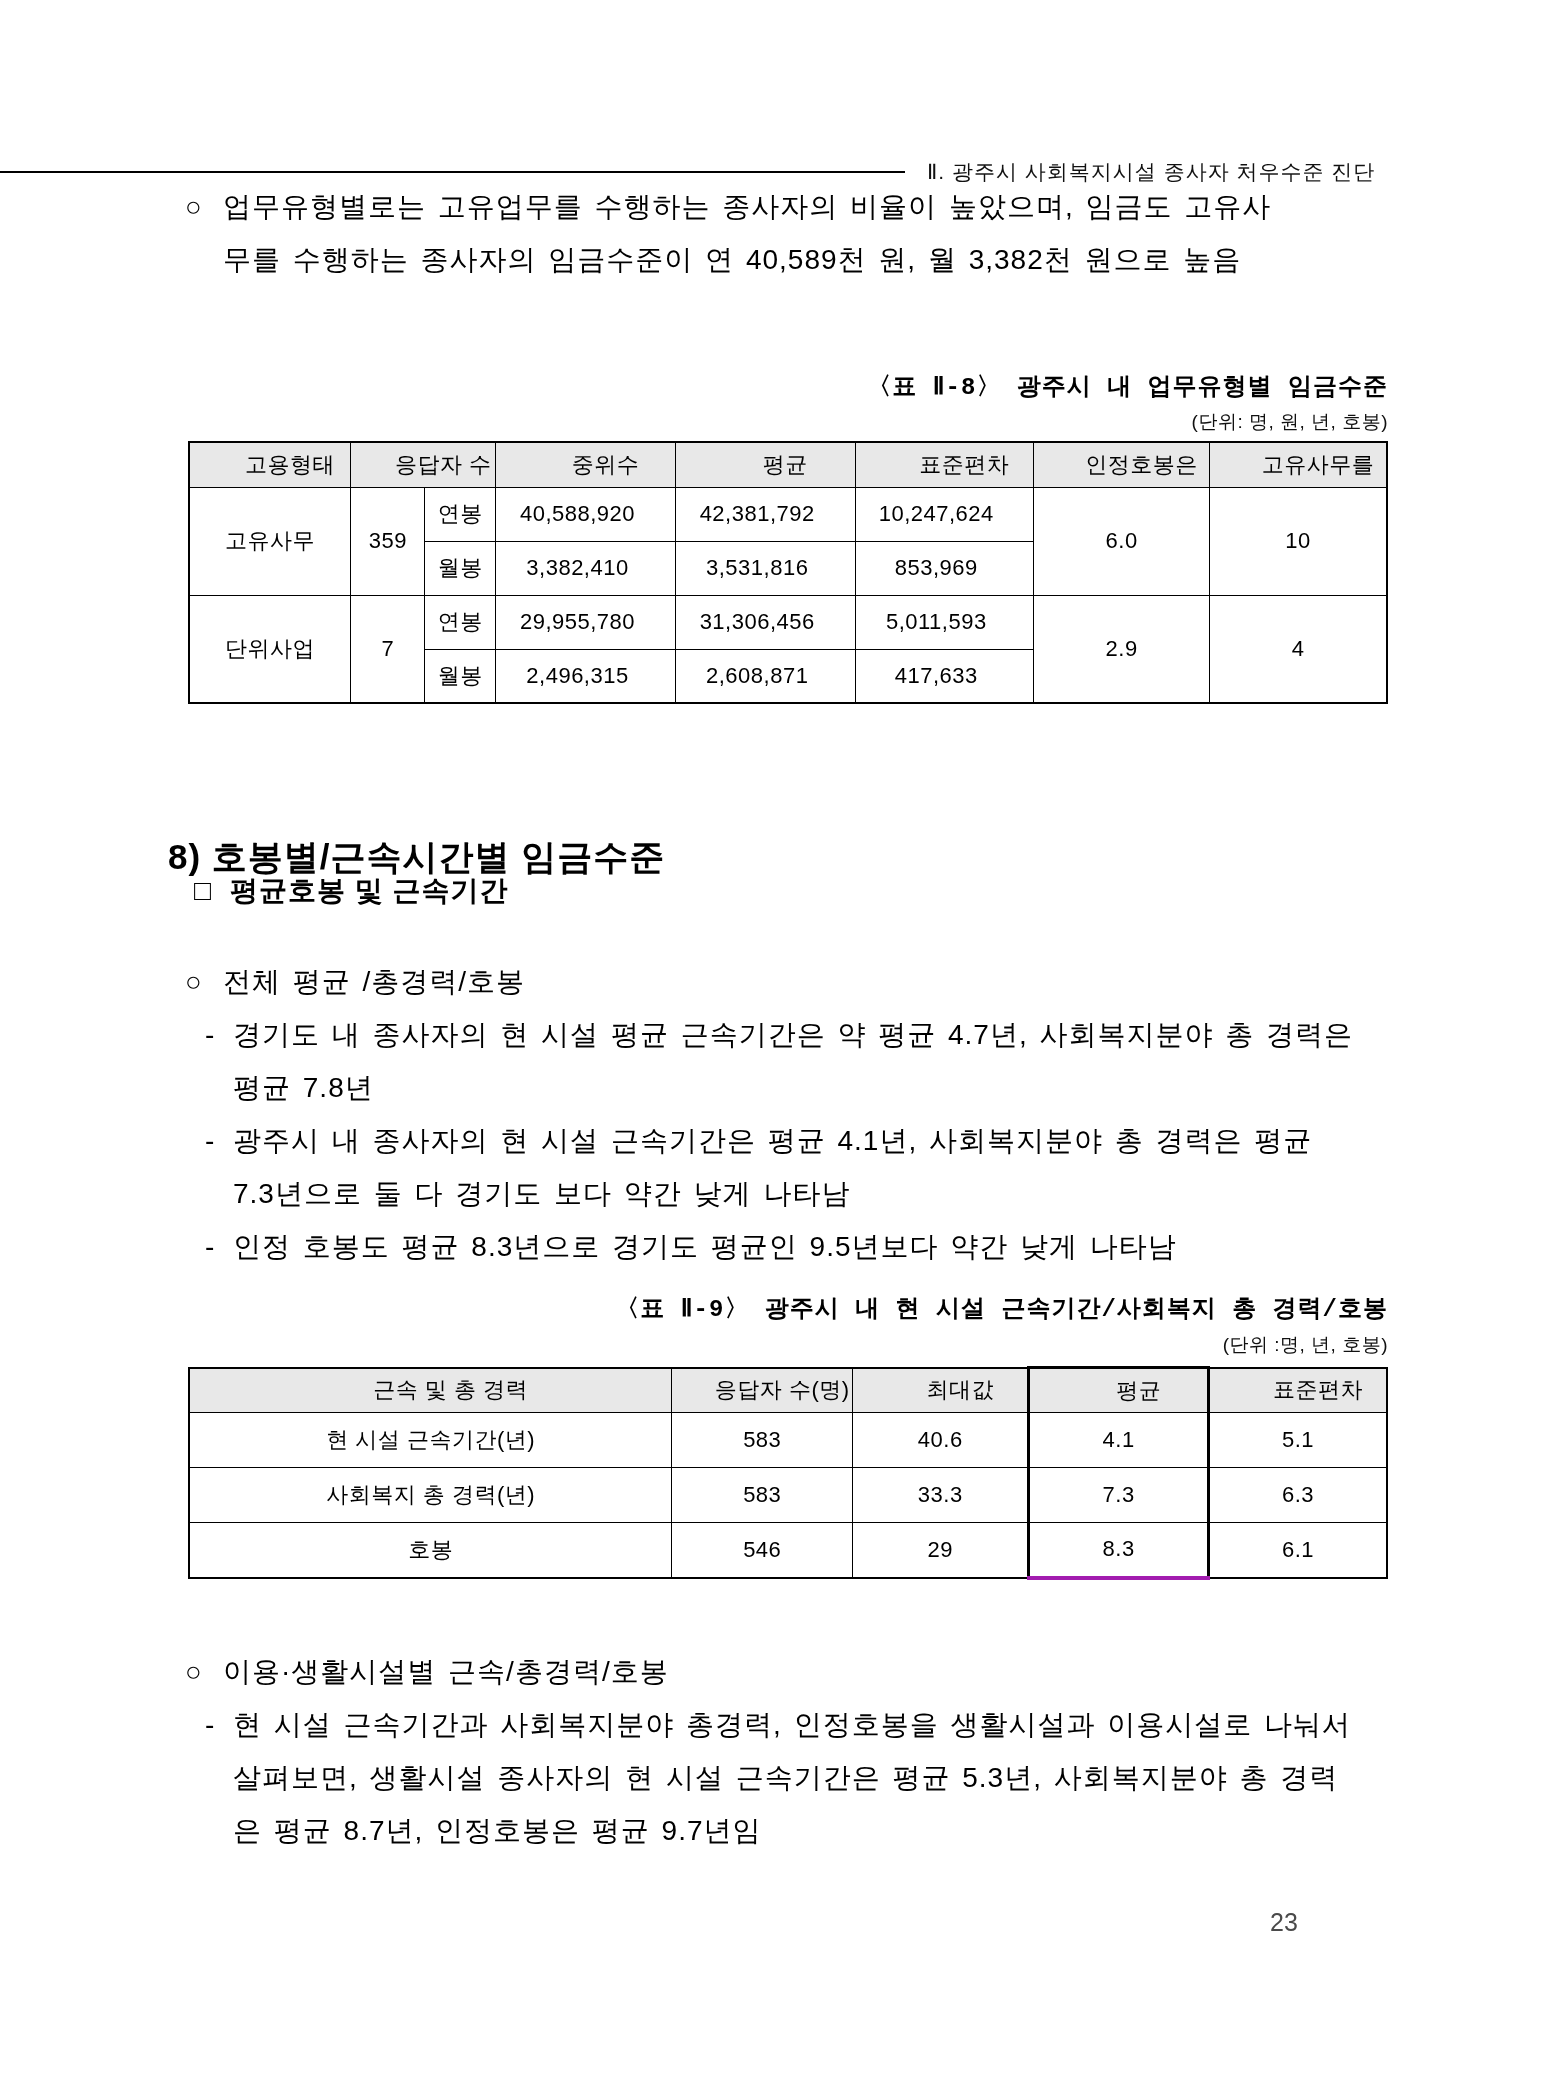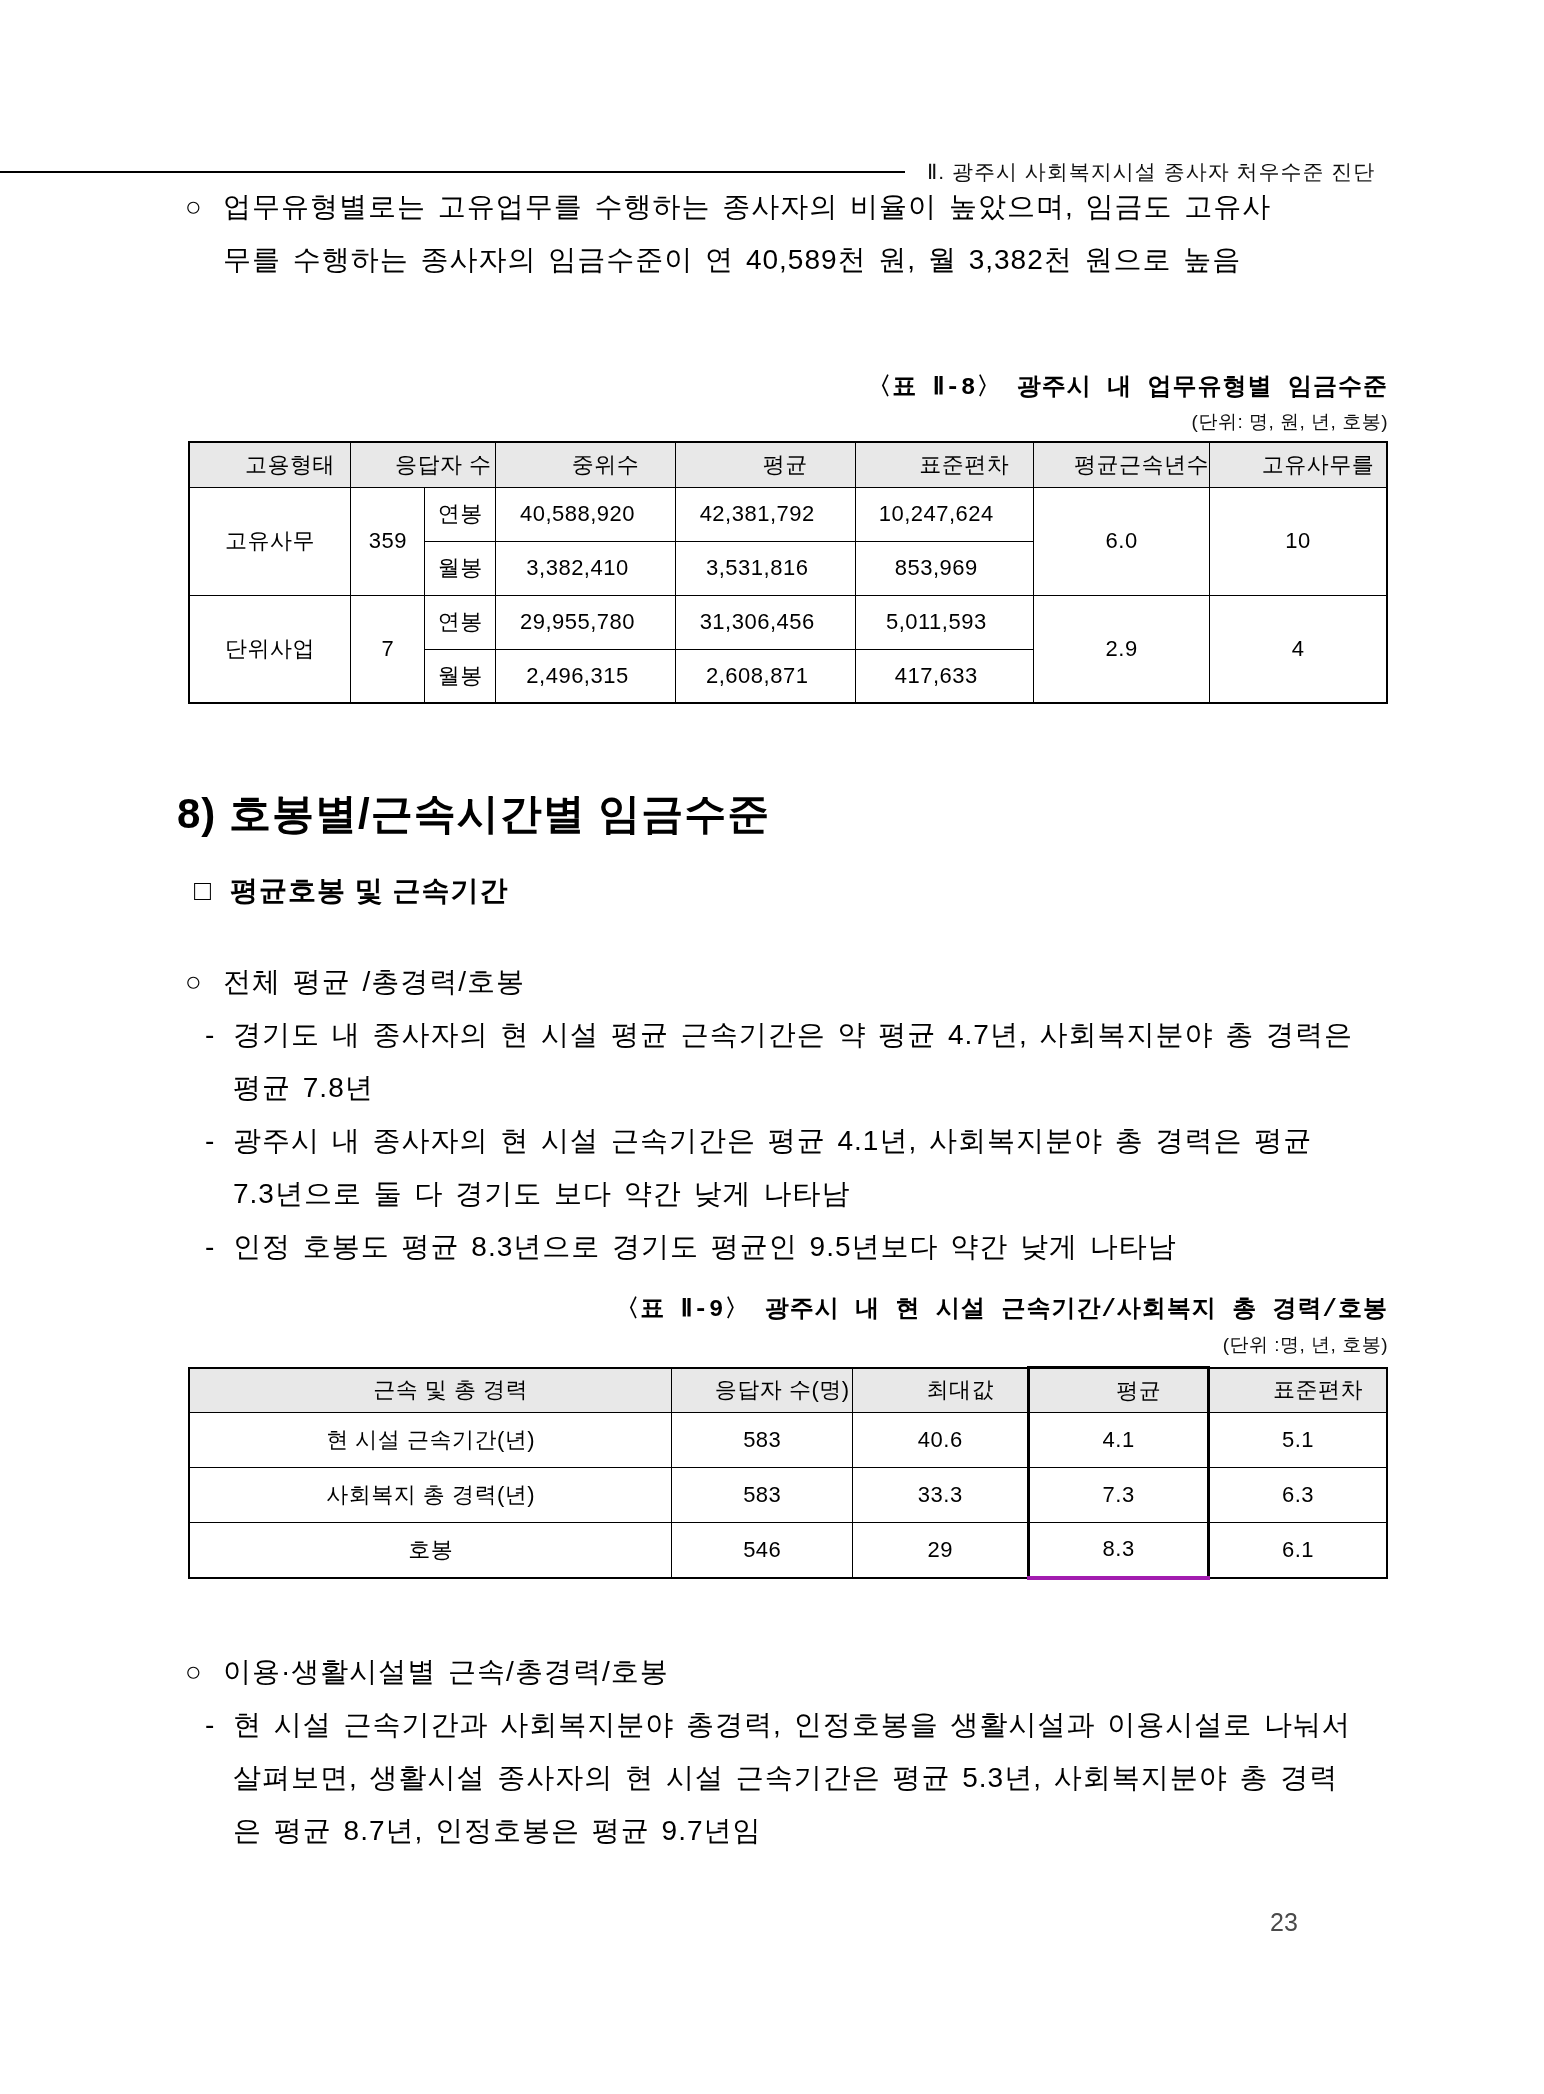--- a/index.html
+++ b/index.html
@@ -41,22 +41,22 @@
     position:absolute; left:188px; width:1200px; text-align:right;
     font-size:24px; font-weight:bold; letter-spacing:1px;font-family:Liberation Mono, monospace;
   }
   .unit-note {
     position:absolute; left:188px; width:1200px; text-align:right;
     font-size:19px; letter-spacing:0.5px; color:#111;
   }
 
   
   .section-heading {
-    position:absolute; left:177px;
-    font-size:42px; font-weight:bold; letter-spacing:1px;
+    position:absolute; left:168px;
+    font-size:35px; font-weight:bold; letter-spacing:1px;margin-top:48px;
   }
   .sub-heading {
     position:absolute; left:163px;
     font-size:28px; font-weight:bold; letter-spacing:1px;margin-left:31px;
   }
   .sub-heading .sq { margin-right:18px; font-weight:normal; }
 
   
   table.data-table {
     position:absolute; left:188px; width:1200px;
@@ -114,21 +114,21 @@
       <col style="width:14.7%">
         <col style="width:14.8%">
     </colgroup>
     <thead>
       <tr>
         <th>고용형태</th>
         <th colspan="2">응답자 수</th>
         <th>중위수</th>
         <th>평균</th>
         <th>표준편차</th>
-        <th>평균근속년수</th>
+        <th>인정호봉은</th>
         <th>고유사무를</th>
       </tr>
     </thead>
     <tbody>
       <tr>
         <td rowspan="2">고유사무</td>
         <td rowspan="2">359</td>
         <td>연봉</td>
         <td class="num">40,588,920</td>
         <td class="num">42,381,792</td>

